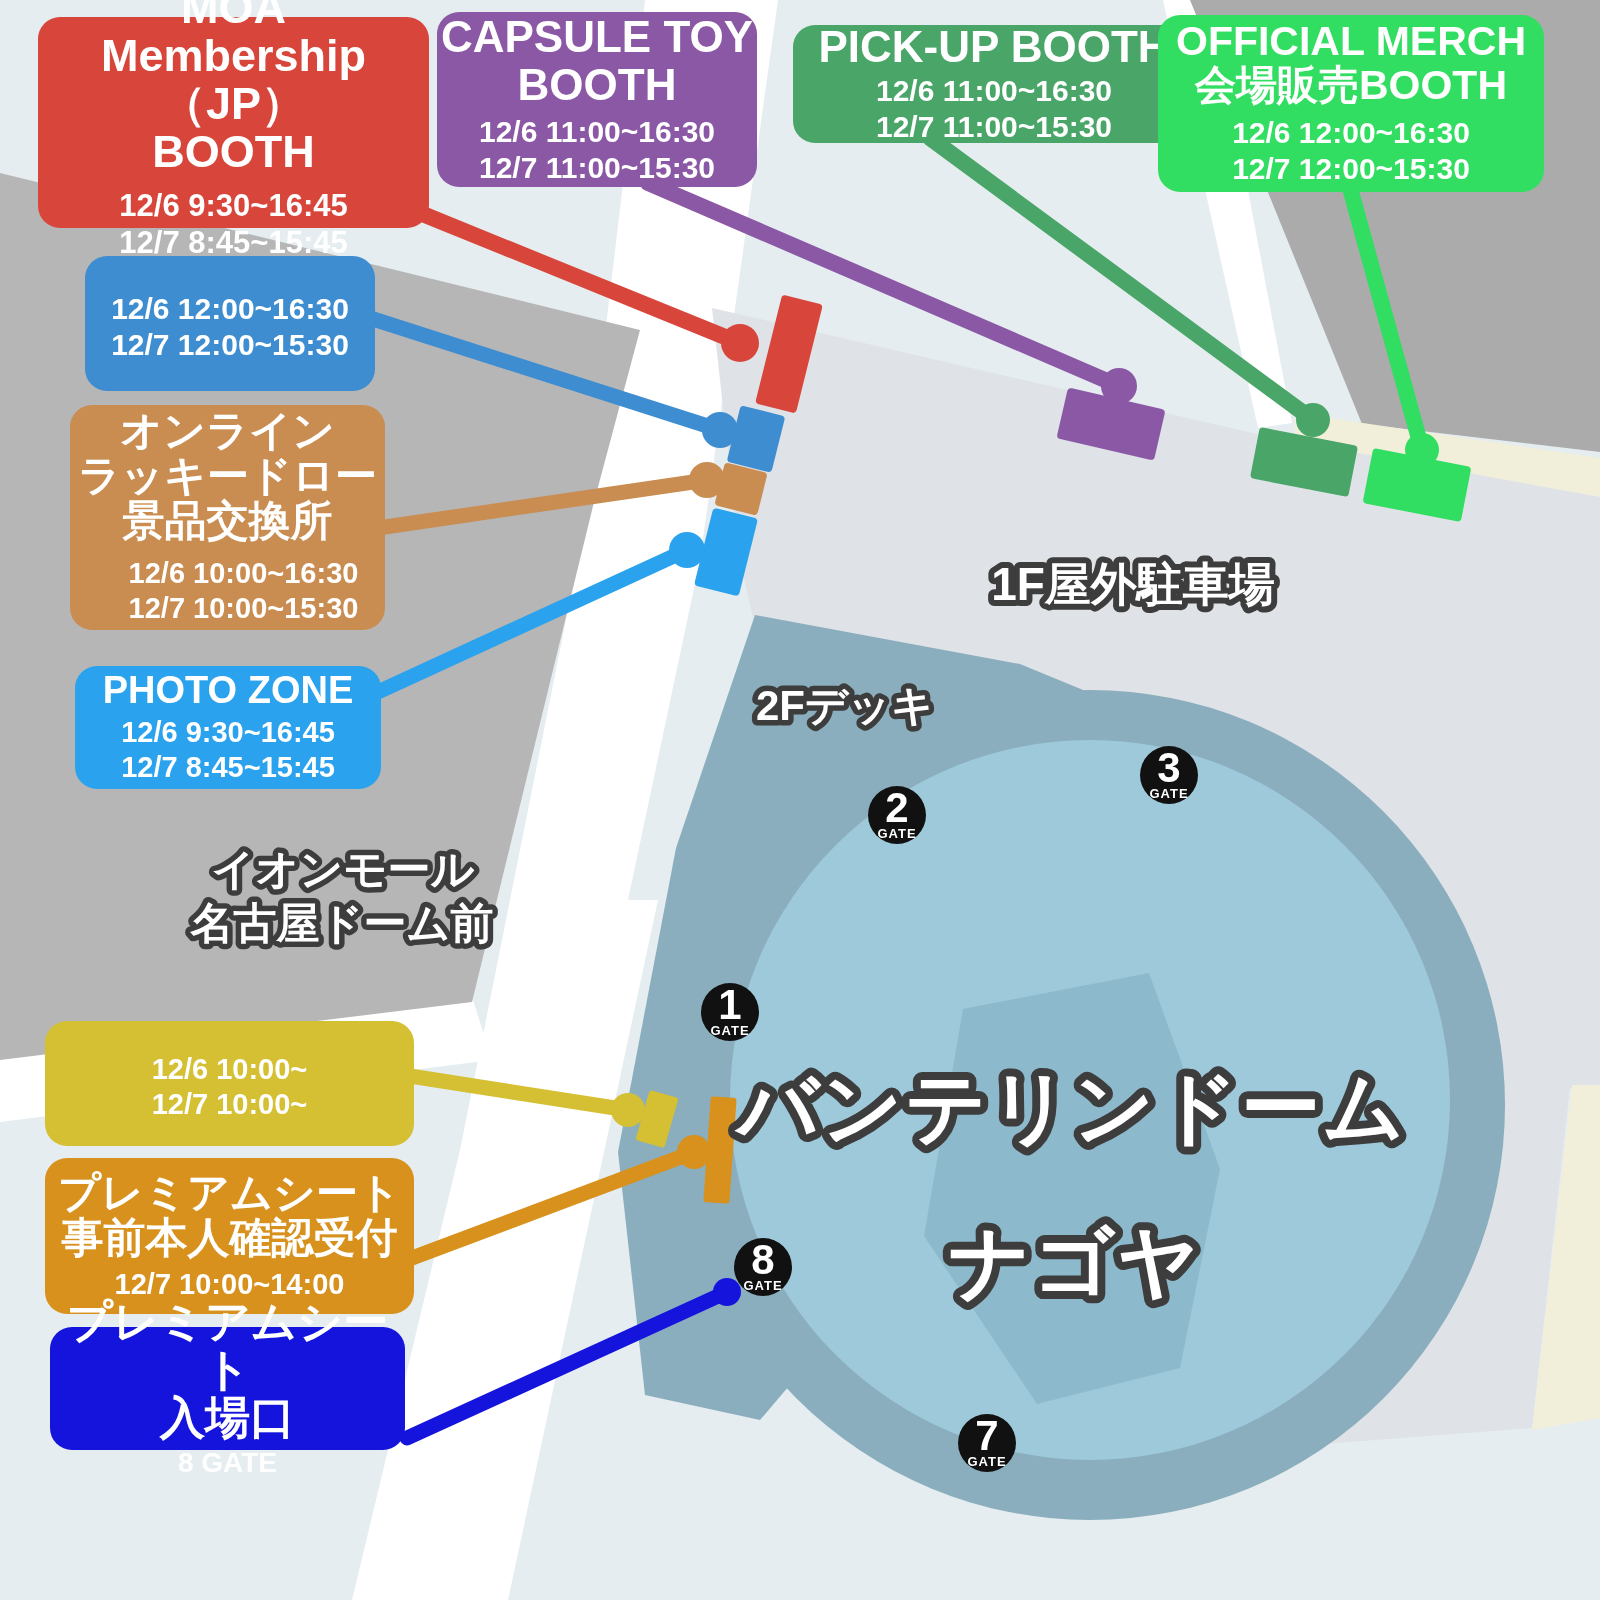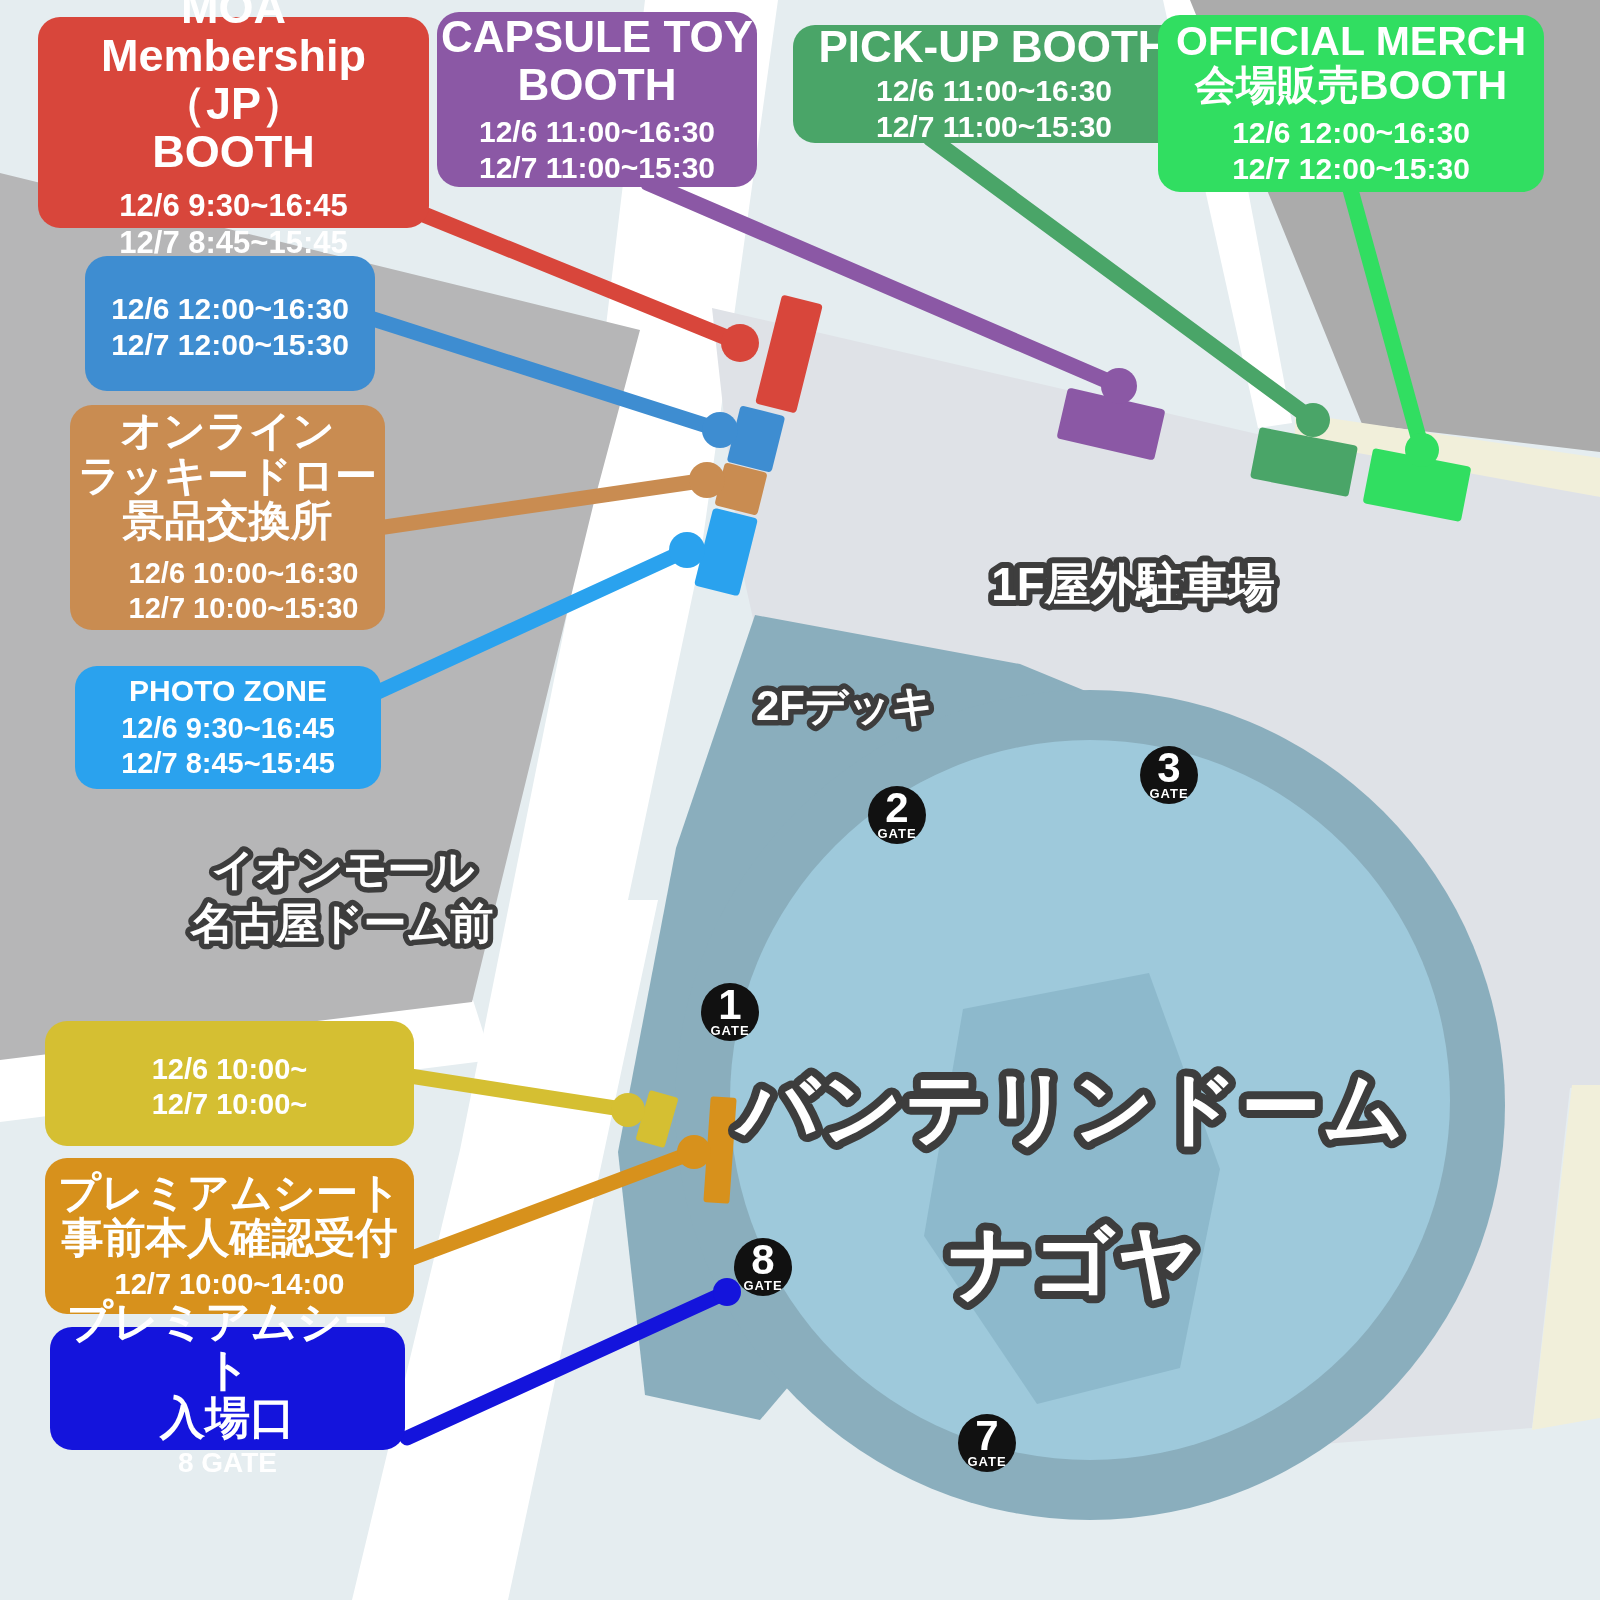--- a/index.html
+++ b/index.html
@@ -16,21 +16,21 @@
   }
   .booth .title{letter-spacing:0px;}
   .booth .tm{line-height:1.2;}
   
   .b-moa .title{font-size:45px;}       .b-moa .tm{font-size:31px;}  .b-moa .times{margin-top:10px;}
   .b-capsule .title{font-size:44px;}   .b-capsule .tm{font-size:30px;} .b-capsule .times{margin-top:6px;}
   .b-pickup .title{font-size:44px;}    .b-pickup .tm{font-size:30px;}  .b-pickup .times{margin-top:2px;}
   .b-official .title{font-size:41px;}  .b-official .tm{font-size:30px;} .b-official .times{margin-top:8px;}
   .b-cd .title{font-size:48px;}        .b-cd .tm{font-size:30px;}      .b-cd .times{margin-top:6px;}
   .b-lucky .title{font-size:42px;}     .b-lucky .tm{font-size:29px;}   .b-lucky .times{margin-top:12px;padding-left:32px;}
-  .b-photo .title{font-size:30px;}     .b-photo .tm{font-size:29px;}   .b-photo .times{margin-top:4px;}
+  .b-photo .title{font-size:38px;}     .b-photo .tm{font-size:29px;}   .b-photo .times{margin-top:4px;}
   .b-ticket .title{font-size:45px;}    .b-ticket .tm{font-size:29px;}  .b-ticket .times{margin-top:6px;}
   .b-reception .title{font-size:42px;} .b-reception .tm{font-size:29px;} .b-reception .times{margin-top:6px;}
   .b-entrance .title{font-size:45px;}  .b-entrance .tm{font-size:28px;} .b-entrance .times{margin-top:4px;}
   
   .map-label{
     font-family:"Liberation Sans","DejaVu Sans",sans-serif;
     font-weight:bold;fill:#ffffff;stroke:#3d3d3d;
     paint-order:stroke;stroke-linejoin:round;text-anchor:middle;
   }
   .gnum{font-family:"Liberation Sans","DejaVu Sans",sans-serif;font-weight:bold;

